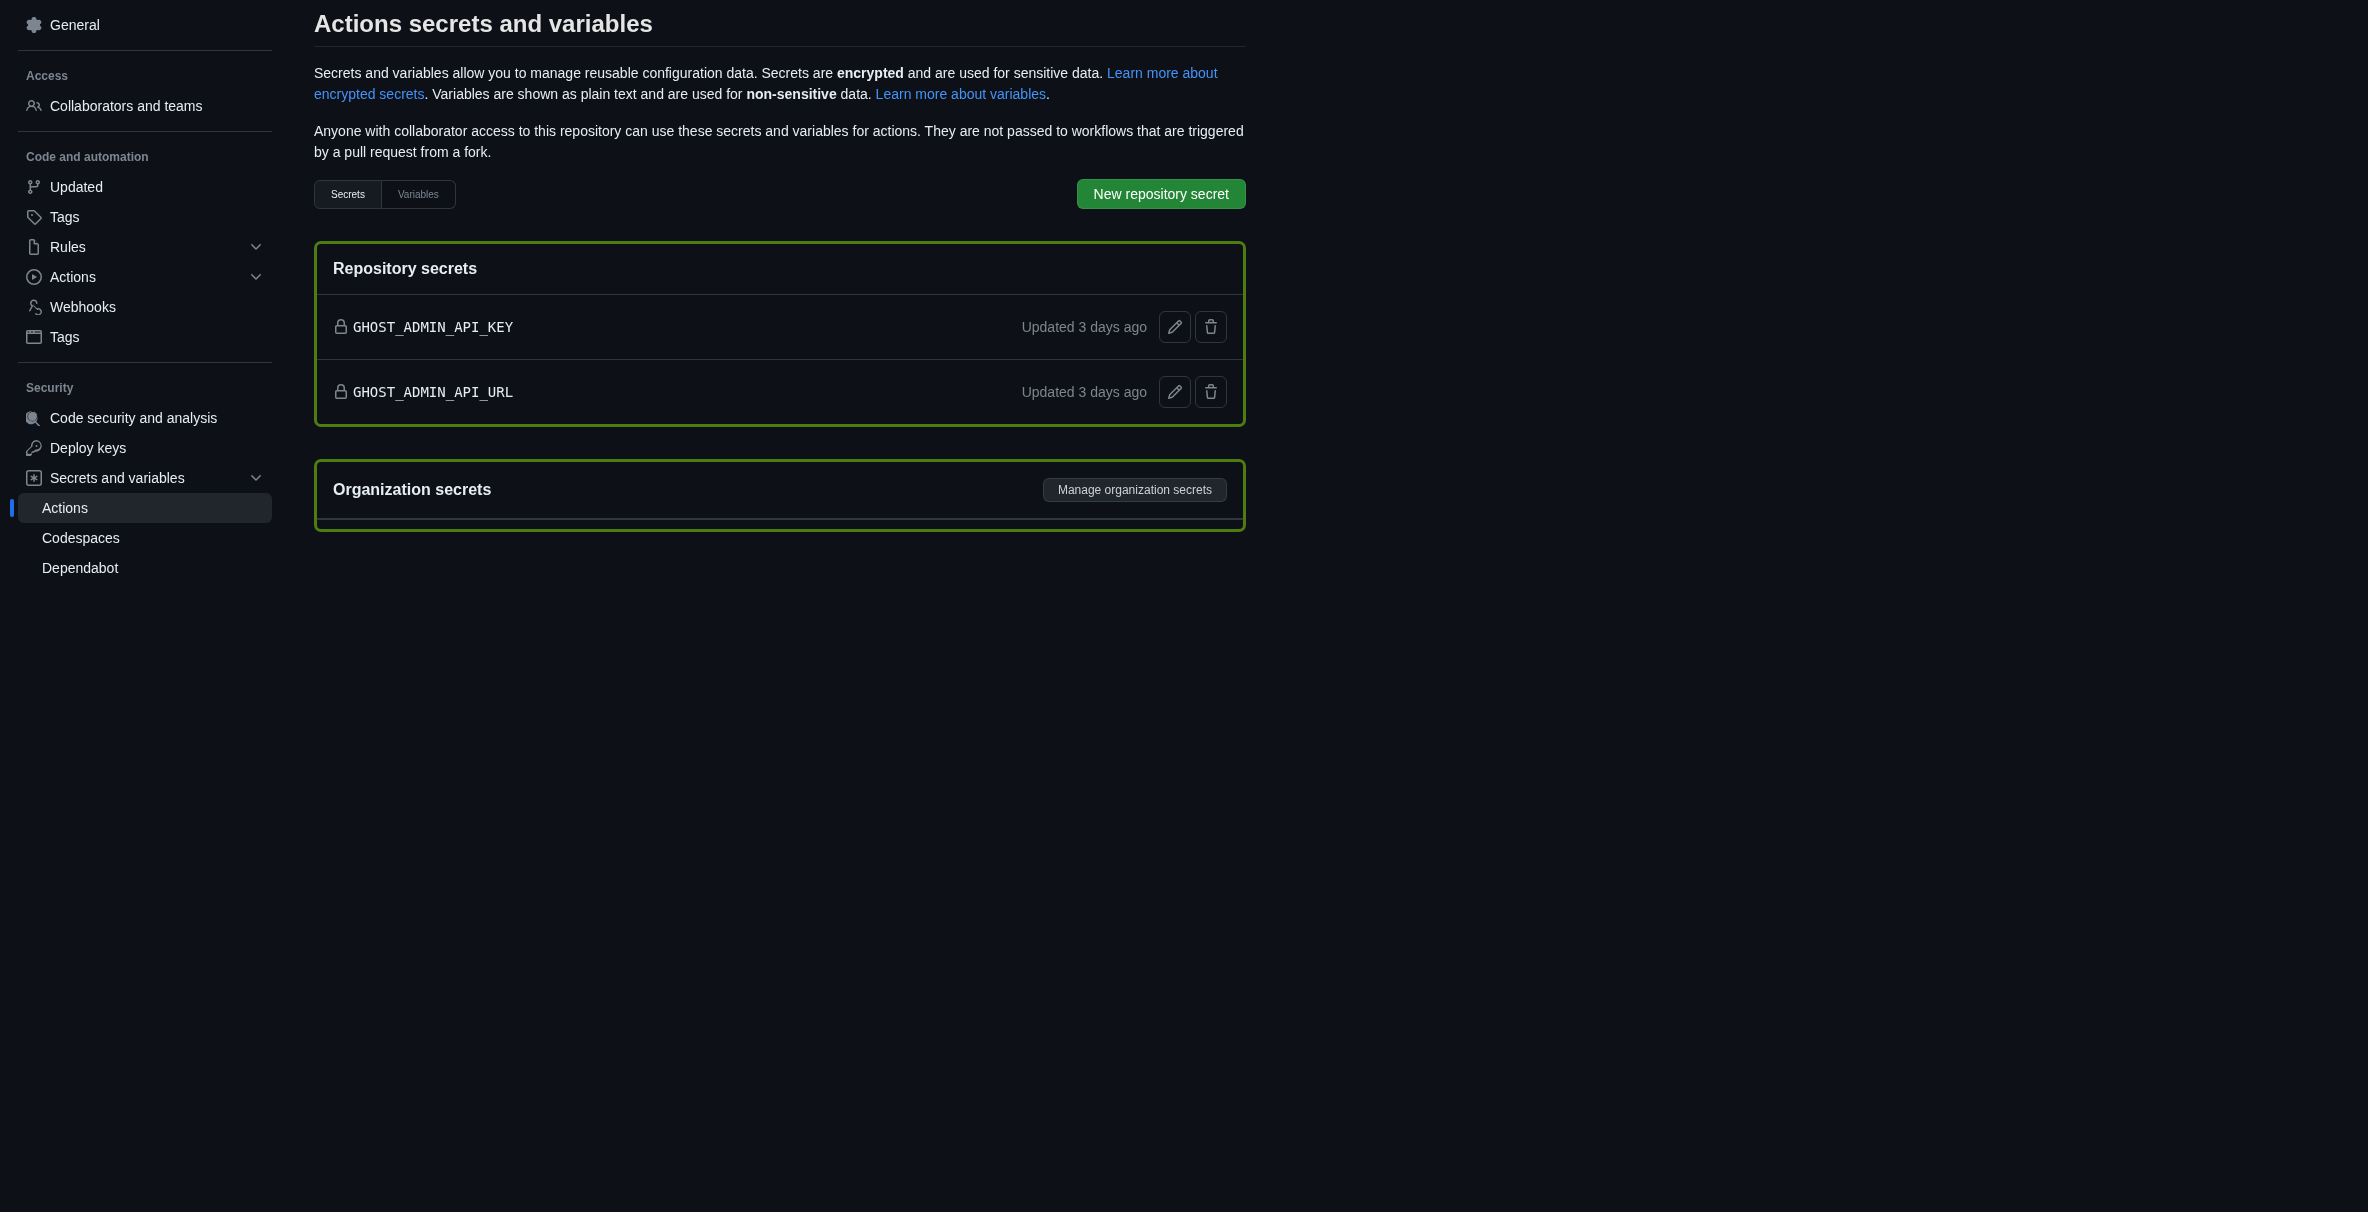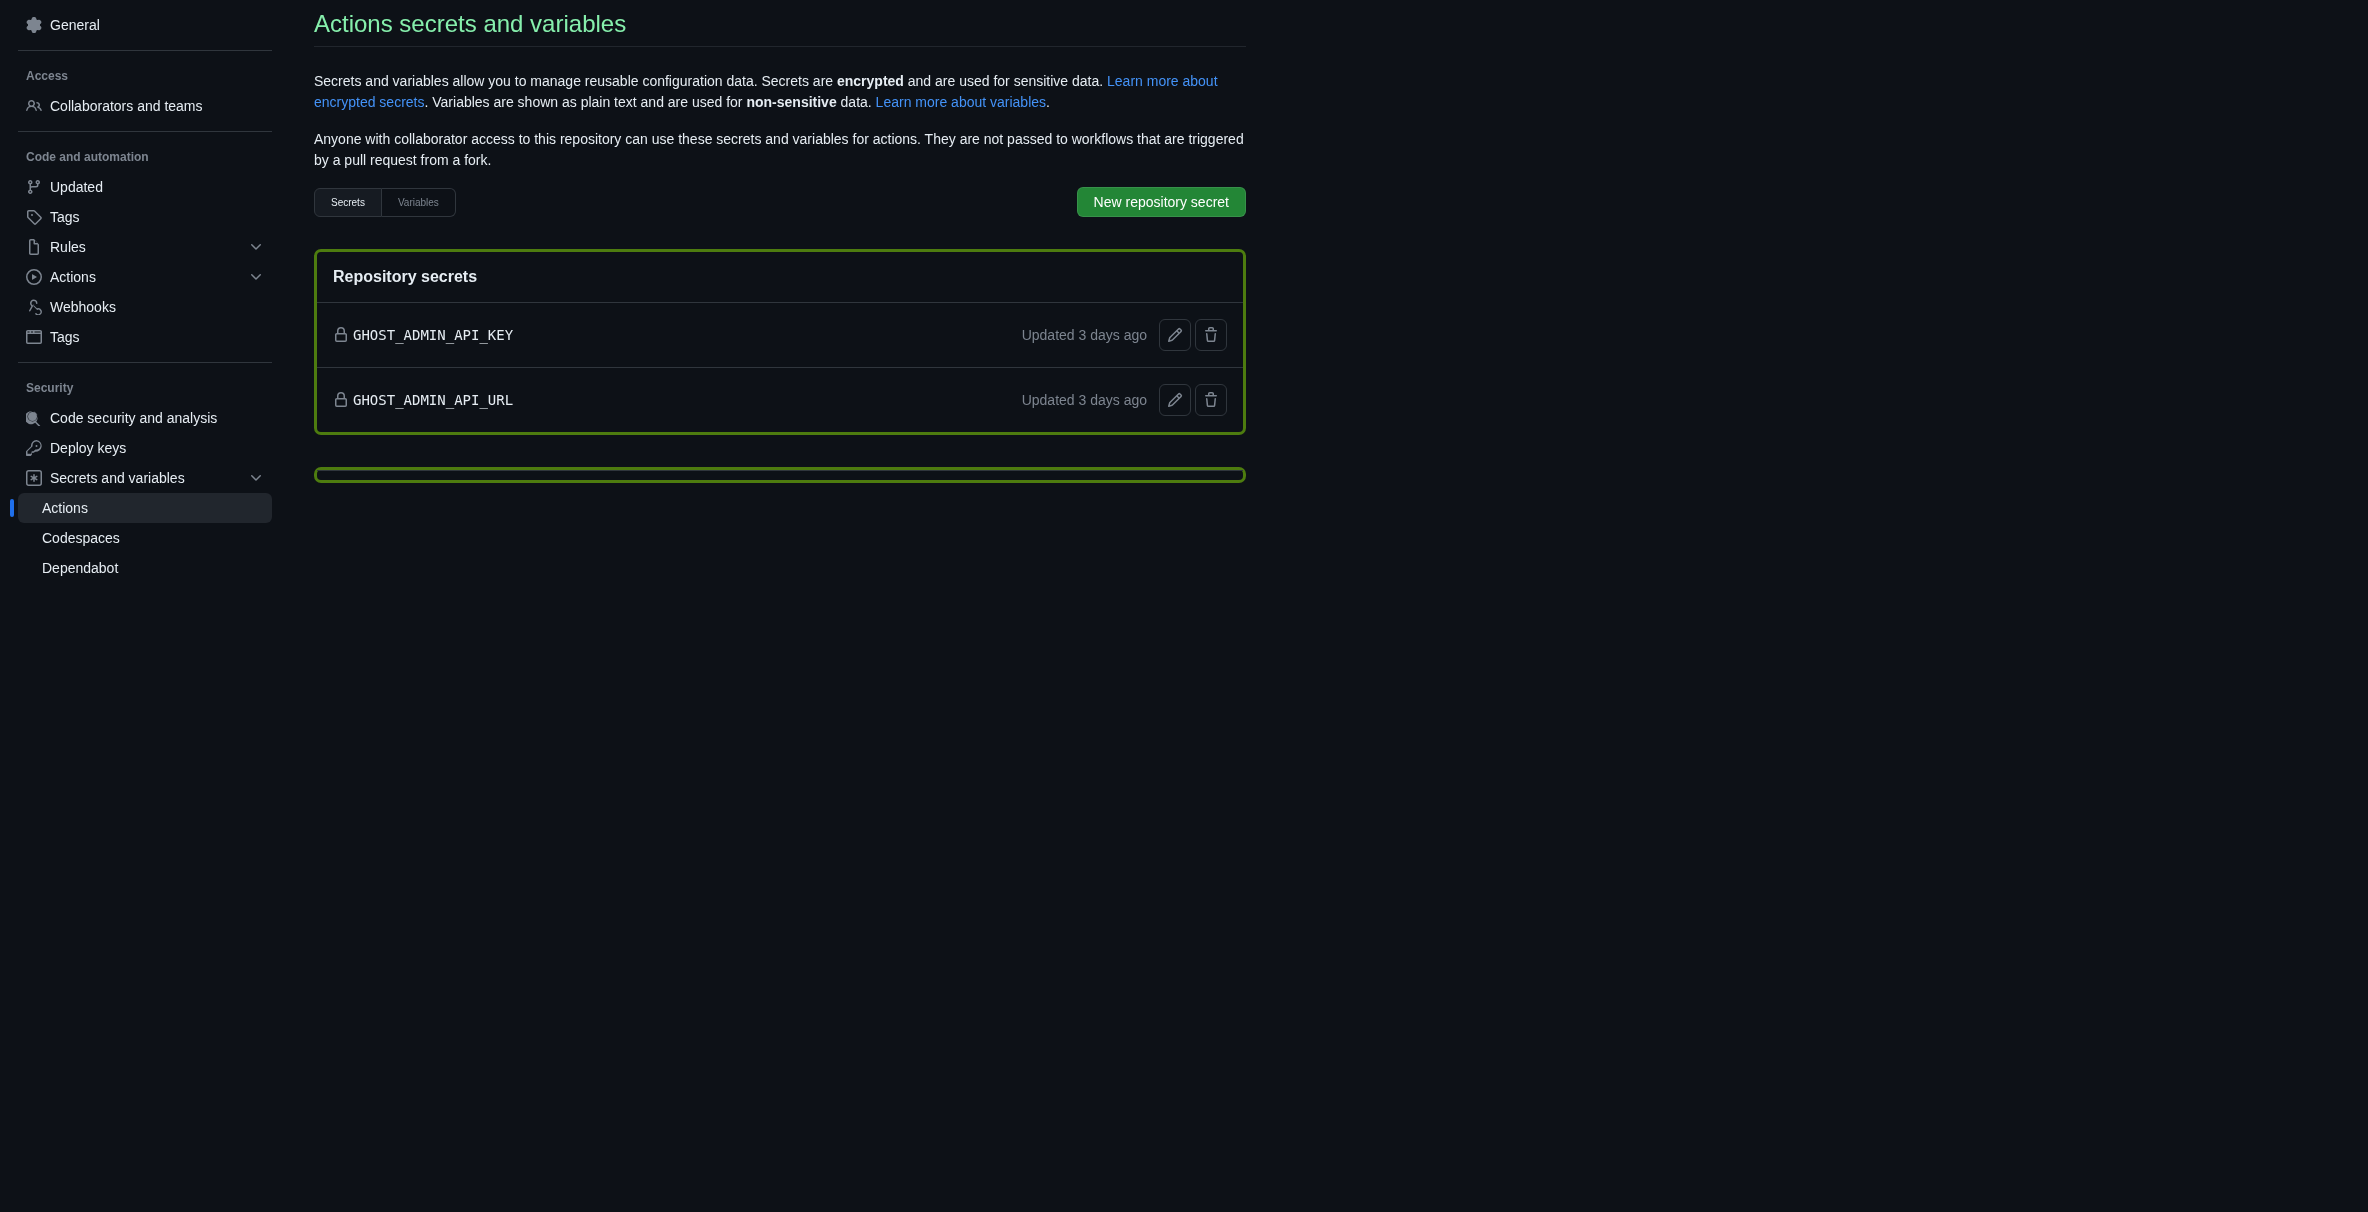--- a/index.html
+++ b/index.html
@@ -69,25 +69,25 @@
     color: #7d8590;
     flex-shrink: 0;
   }
   .main {
     flex: 1;
     padding: 10px 24px;
     max-width: 980px;
   }
   .page-title {
     font-size: 24px;
-    font-weight: 400;
-    color: #86efac;
+    font-weight: 700;
+    color: #e5e5e5;
     padding-bottom: 8px;
     border-bottom: 1px solid #21262d;
-    margin-bottom: 24px;
+    margin-bottom: 16px;
   }
   .description {
     color: #e6edf3;
     line-height: 1.5;
     margin-bottom: 16px;
   }
   .description a {
     color: #4493f8;
     text-decoration: none;
   }
@@ -347,15 +347,19 @@
       </button>
       <button class="icon-btn danger">
         <svg class="icon" viewBox="0 0 16 16" fill="currentColor">
             <path d="M11 1.75V3h2.25a.75.75 0 0 1 0 1.5H2.75a.75.75 0 0 1 0-1.5H5V1.75C5 .784 5.784 0 6.75 0h2.5C10.216 0 11 .784 11 1.75ZM4.496 6.675l.66 6.6a.25.25 0 0 0 .249.225h5.19a.25.25 0 0 0 .249-.225l.66-6.6a.75.75 0 0 1 1.492.149l-.66 6.6A1.748 1.748 0 0 1 10.595 15h-5.19a1.75 1.75 0 0 1-1.741-1.575l-.66-6.6a.75.75 0 1 1 1.492-.15ZM6.5 1.75V3h3V1.75a.25.25 0 0 0-.25-.25h-2.5a.25.25 0 0 0-.25.25Z"></path>
           </svg>
       </button>
     </div>
   </div>
 
   <div class="panel" style="margin-bottom:0;">
+    <div class="panel-header">
+      <span>Organization secrets</span>
+      <button class="btn-secondary">Manage organization secrets</button>
+    </div>
     <div style="height:10px;border-top:1px solid #30363d;"></div>
   </div>
 </div>
 
 </body></html>

